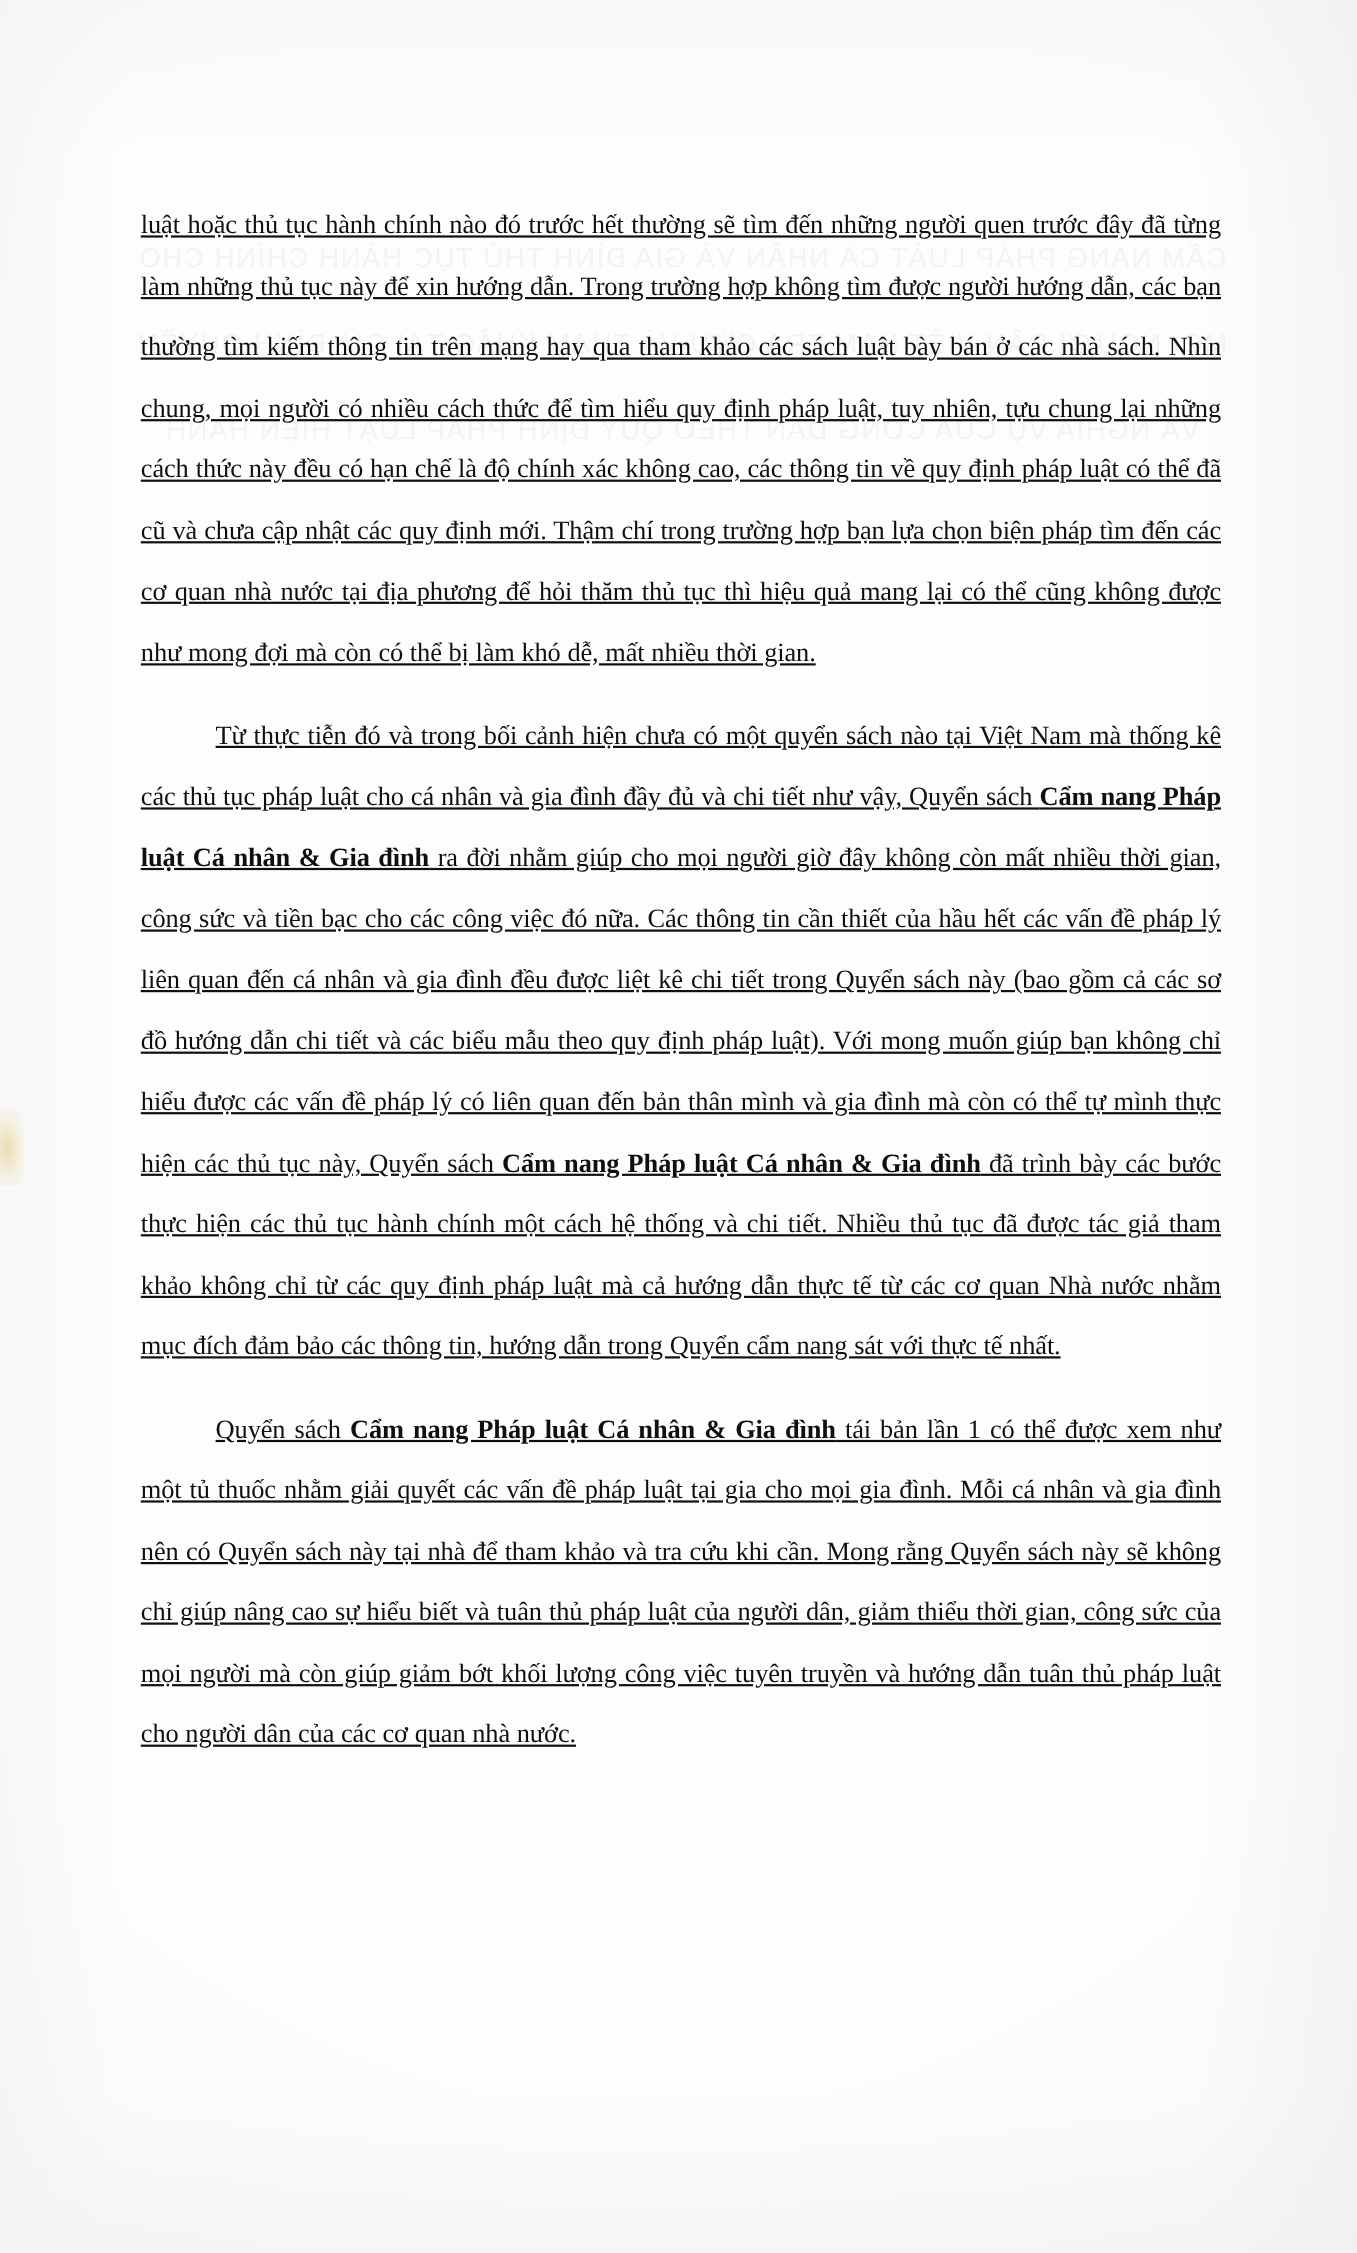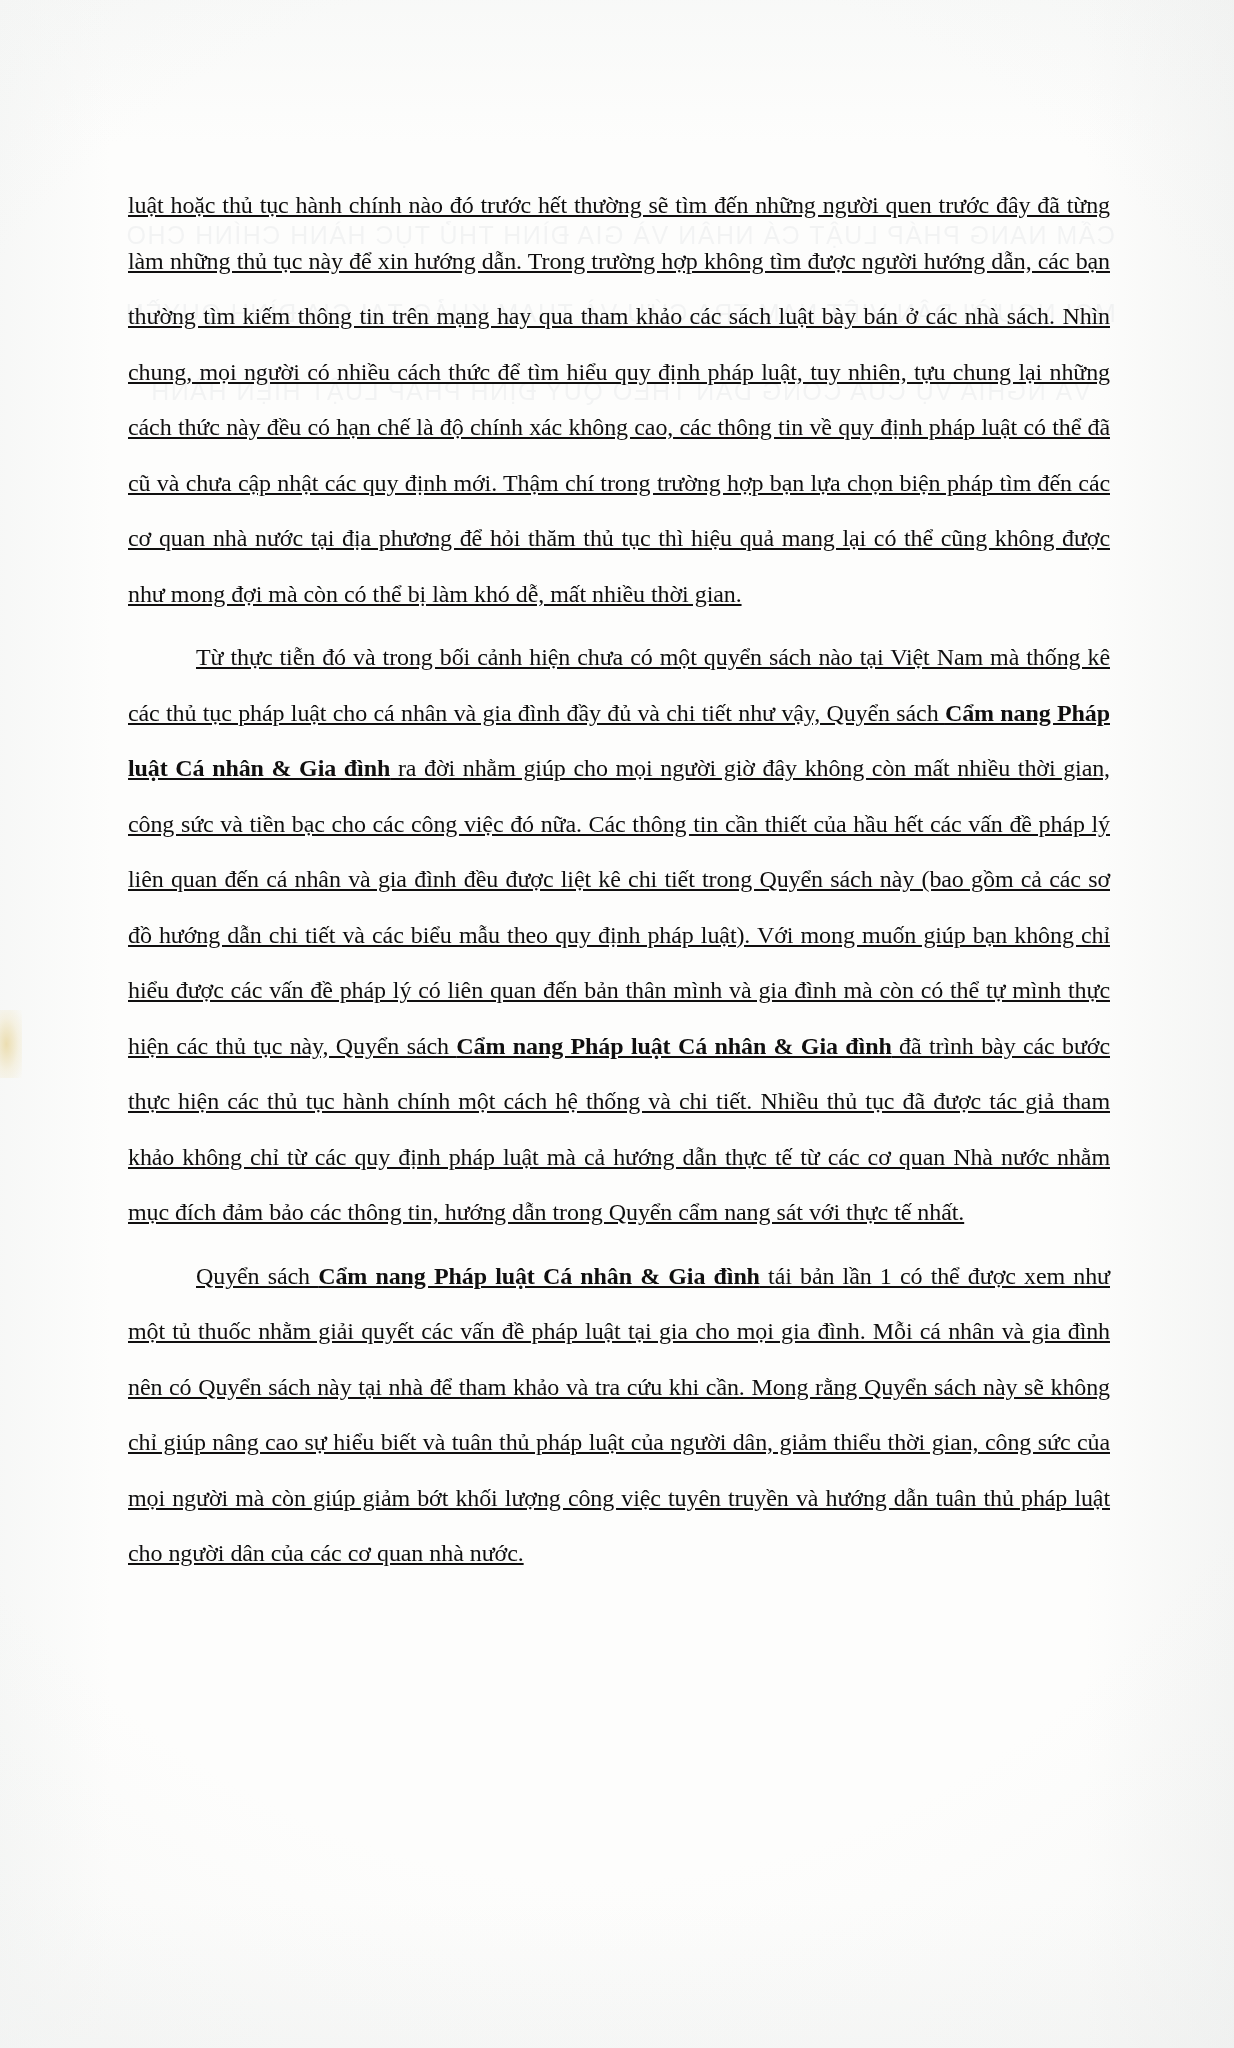--- a/index.html
+++ b/index.html
@@ -57,21 +57,21 @@
     line-height: 55.5px;
     letter-spacing: -0.1px;
     word-spacing: 0.2px;
     text-indent: 0;
     hyphens: none;
     text-decoration: underline;
   }
 
   p.para.indented {
     text-indent: 68px;
-    margin-top: 8px;
+    margin-top: 20px;
   }
 
   b.booktitle {
     font-weight: 700;
   }
 
   
   #bleed-through {
     position: absolute;
     left: 120px;

